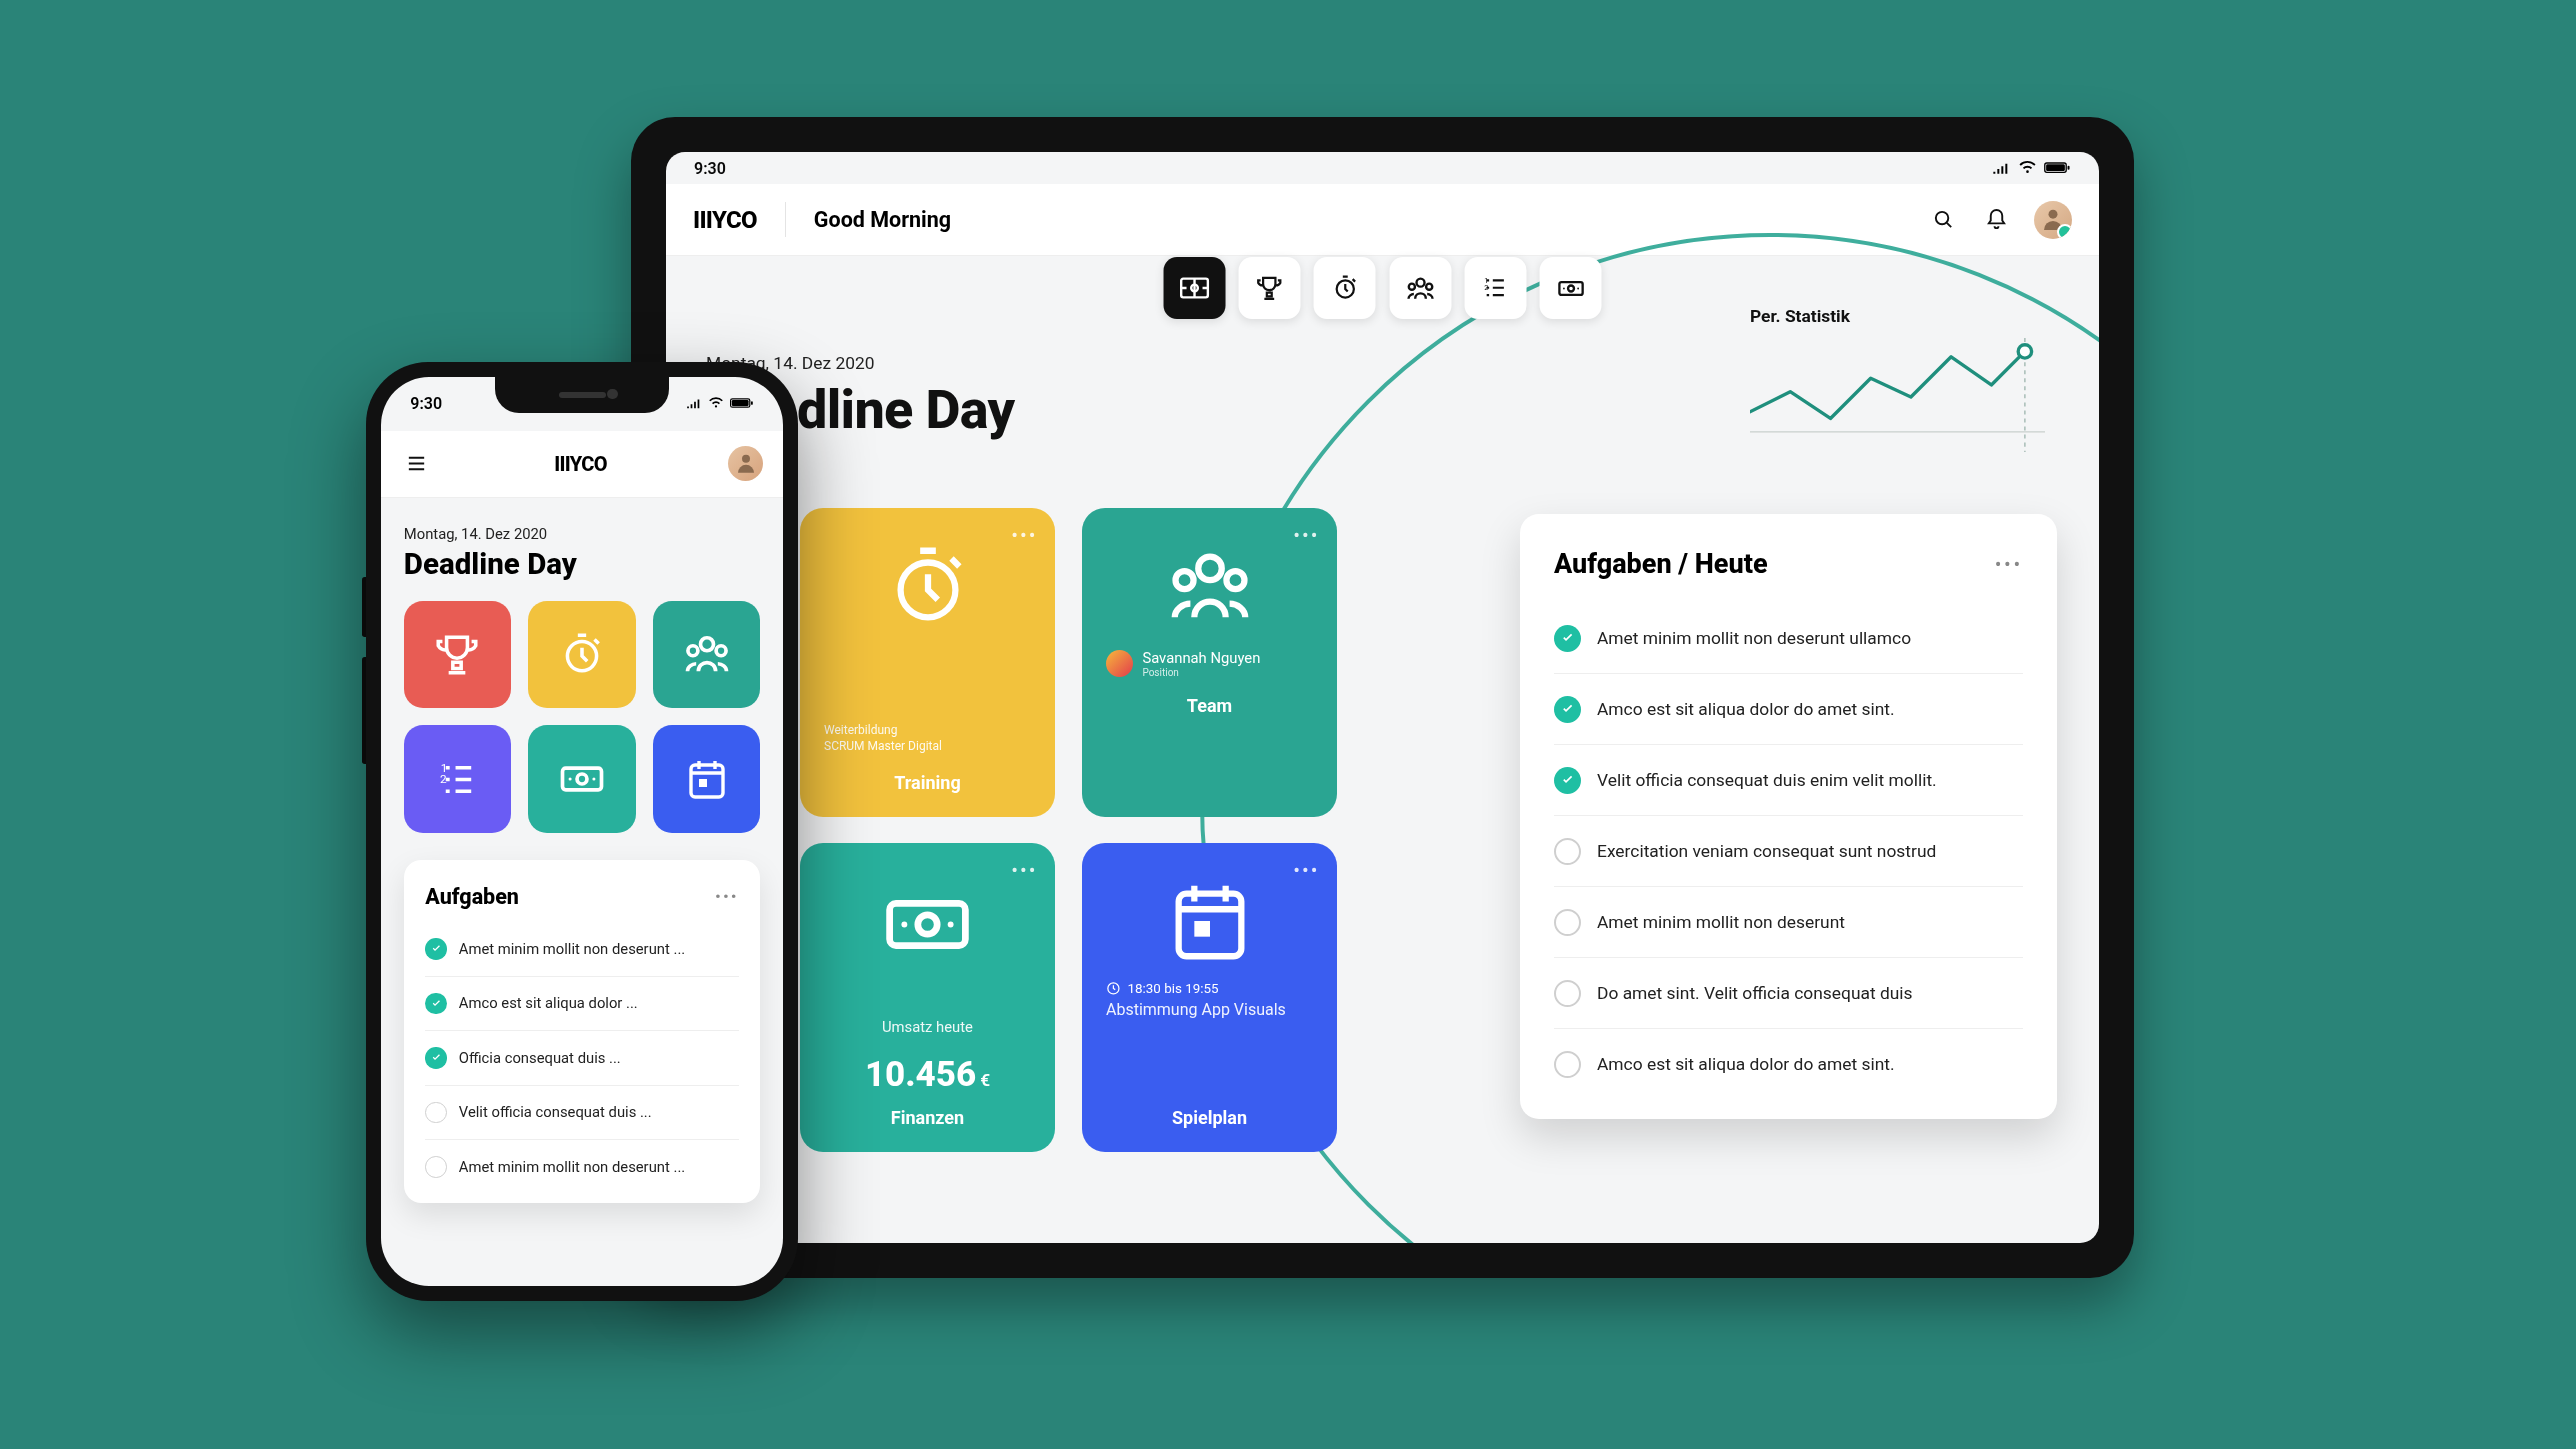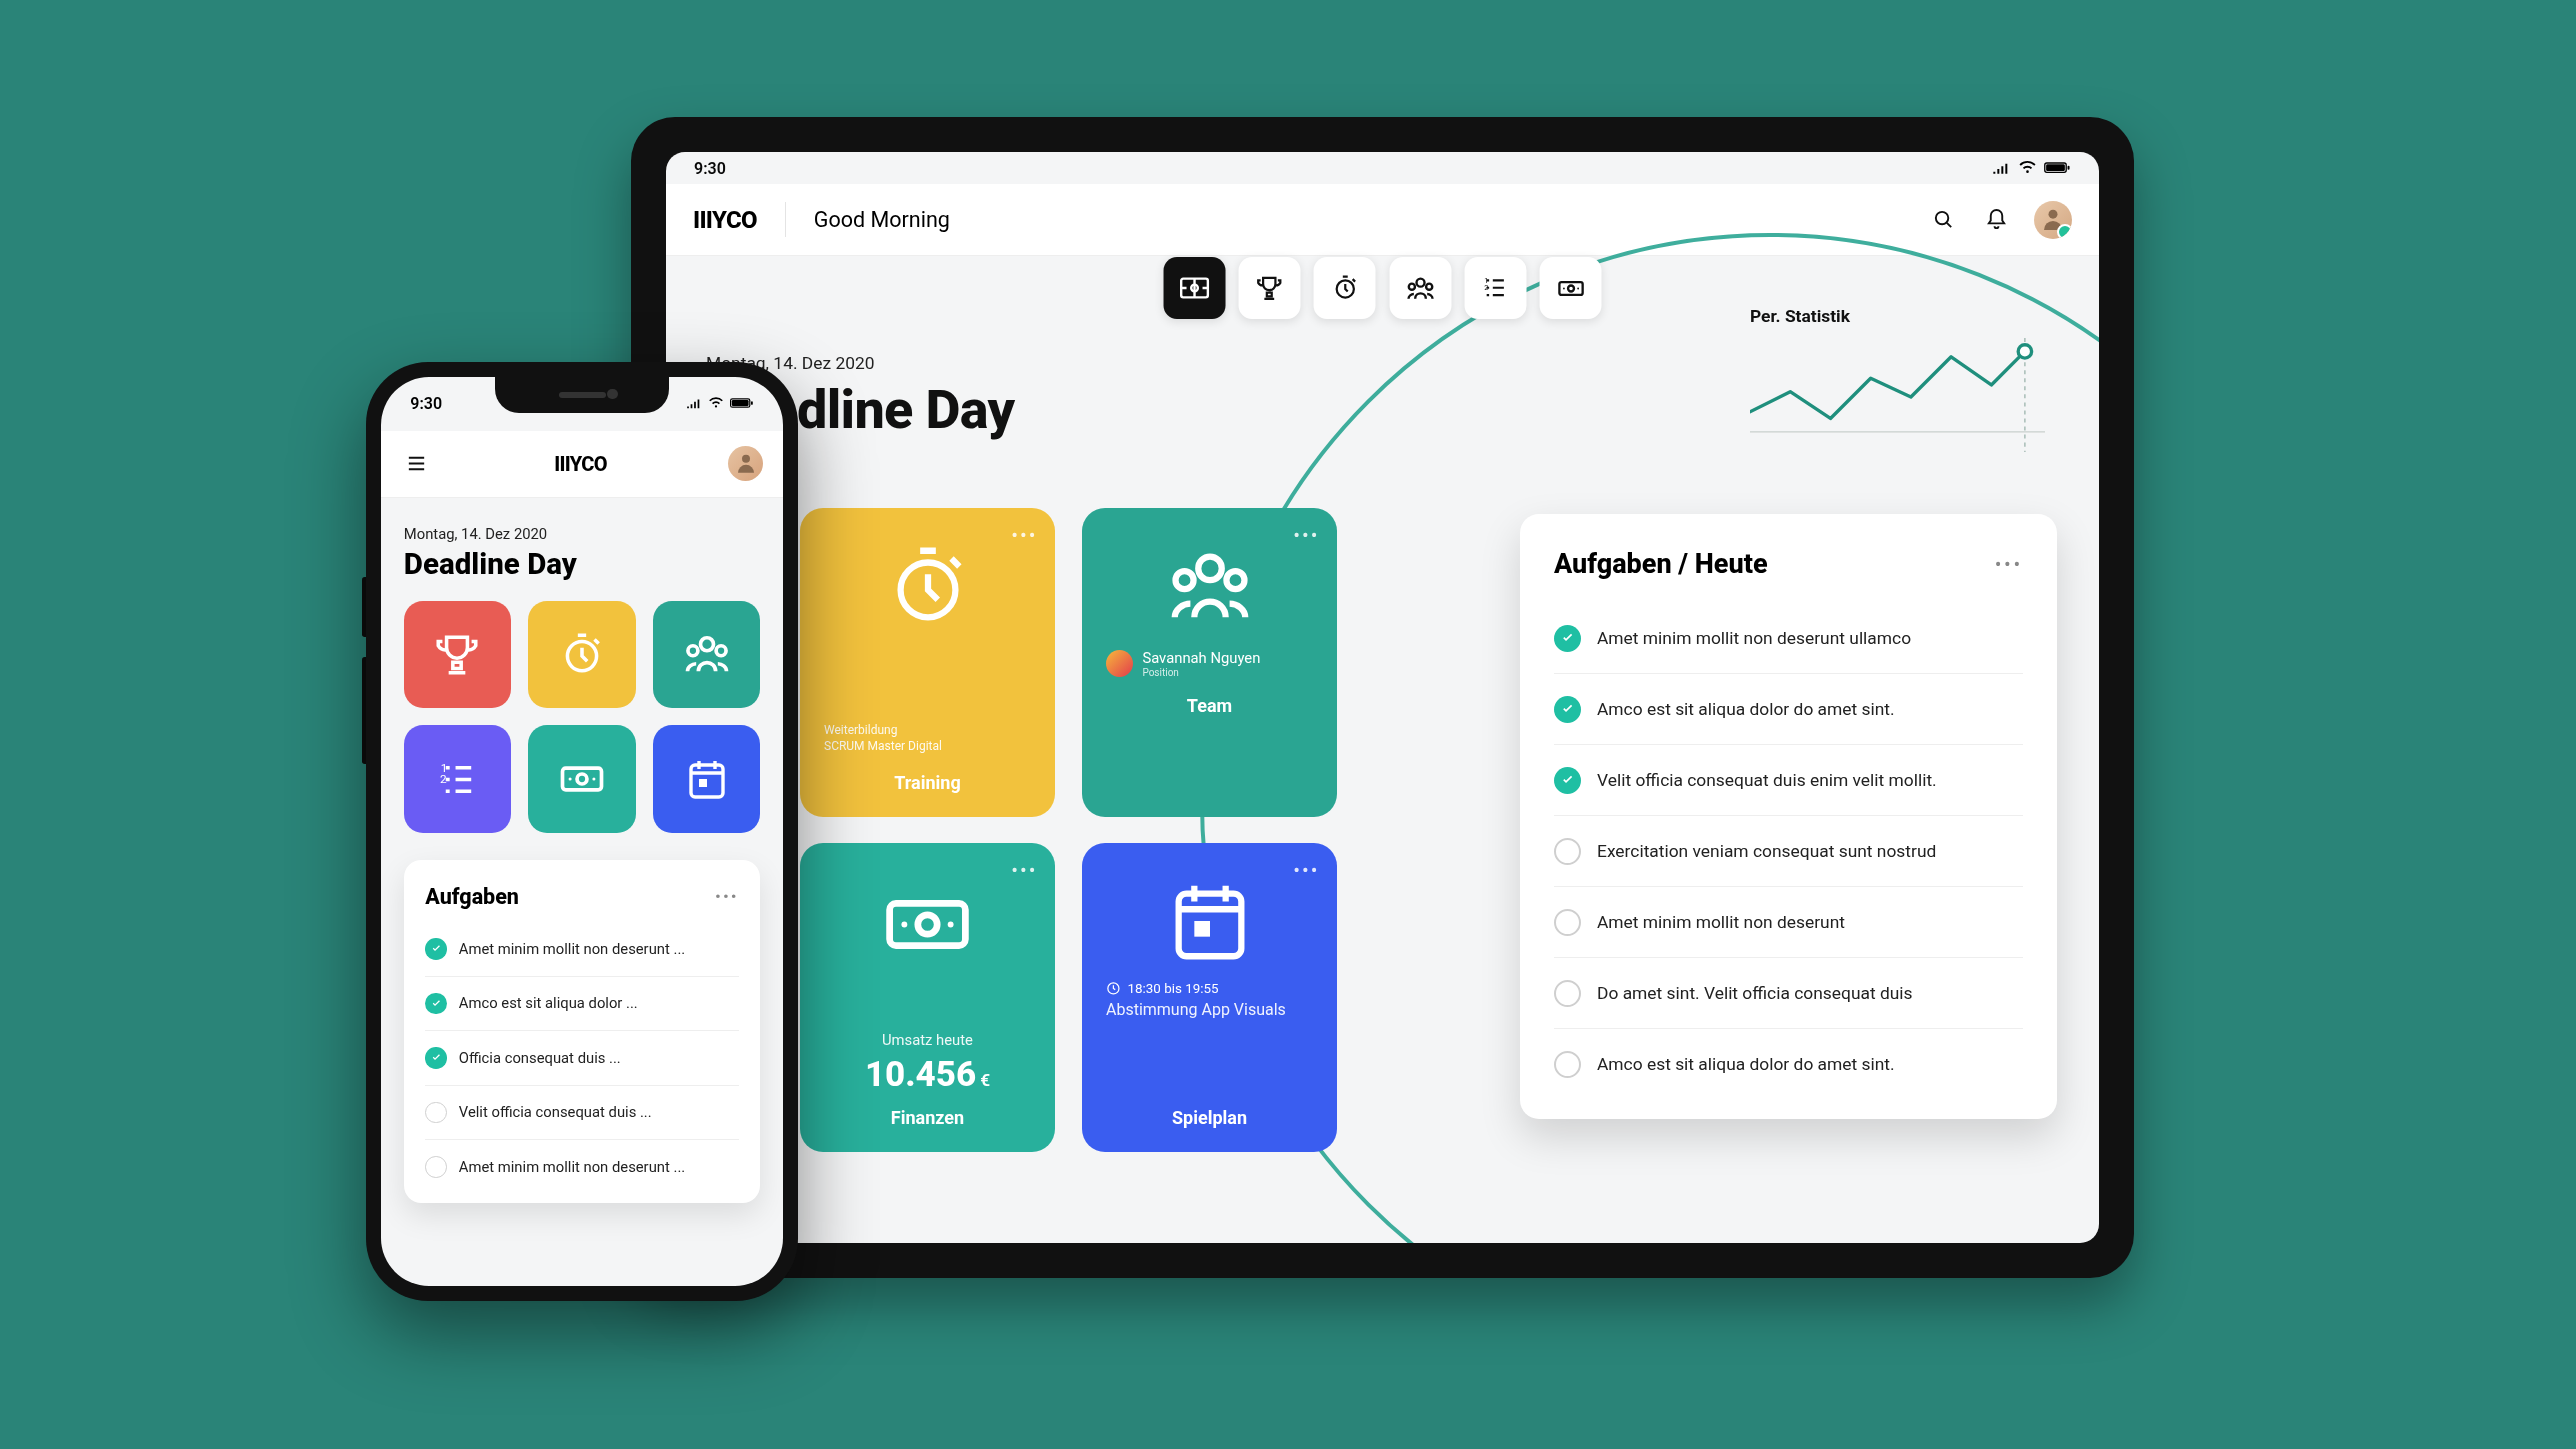--- a/index.html
+++ b/index.html
@@ -53,21 +53,21 @@
     background: #fff;
     height: 72px;
     display: flex;
     align-items: center;
     padding: 0 27px;
     gap: 21.5px;
     border-bottom: 0.7px solid #eee;
   }
   .logo { font-weight: 800; font-size: 24px; letter-spacing: -0.7px; display:flex; align-items:center; gap:2.7px;}
   .divider-v { width:0.7px; height:35px; background:#e4e4e4; margin:0 6.7px; }
-  .greeting { font-size: 21.5px; font-weight:400; }
+  .greeting { font-size: 21.5px; font-weight:700; }
   .t-header .spacer { flex:1; }
   .hdr-icon { width:32px; height:32px; display:flex; align-items:center; justify-content:center; cursor:pointer; }
   .avatar { width:38px; height:38px; border-radius:50%; background: linear-gradient(135deg,#e8c8a9,#d4a883); position:relative; overflow:hidden;}
   .avatar::after{content:"";position:absolute;bottom:-1.3px;right:-1.3px;width:12px;height:12px;border-radius:50%;background:#22c19a;border:2.7px solid #fff;}
   .avatar svg{position:absolute;left:50%;top:50%;transform:translate(-50%,-55%);}
 
   
   .nav-toolbar {
     position: absolute;
     left: 50%;
@@ -143,21 +143,21 @@
     flex-direction:column;
     cursor:pointer;
   }
   .card.narrow { width: 134px; border-top-left-radius:0; border-bottom-left-radius:0;}
   .card .more { position:absolute; top:14.8px; right:17.4px; font-size:20px; letter-spacing:2px; opacity:.85;}
   .card .big-icon { flex:0 0 auto; margin-top:6.7px; display:flex; justify-content:center; }
   .card .title { text-align:center; font-size:18px; font-weight:700; margin-top:auto; }
   .card .sub { font-size:14.8px; opacity:.92; }
   .card .sub.small { font-size:12px; line-height:1.3; }
   .card .time { font-size:13.4px; display:flex; align-items:center; gap:6.7px; margin-top:13.4px;}
-  .card .amount { font-size:35px; font-weight:800; text-align:center; margin-top:5px; }
+  .card .amount { font-size:35px; font-weight:800; text-align:center; margin-top:18px; }
   .card .amount .cur { font-size:17.4px; font-weight:600; margin-left:4px;}
   .progress { height:6.7px; border-radius:4px; background:rgba(255,255,255,.35); margin-top:9.4px; overflow:hidden;}
   .progress > div { height:100%; background:#fff; border-radius:4px; }
 
   .c-red    { background:#e85c54; }
   .c-yellow { background:#f2c23d; }
   .c-teal   { background:#2aa592; }
   .c-green  { background:#28b09c; }
   .c-purple { background:#6a5cf4; }
   .c-blue   { background:#3a5df0; }

